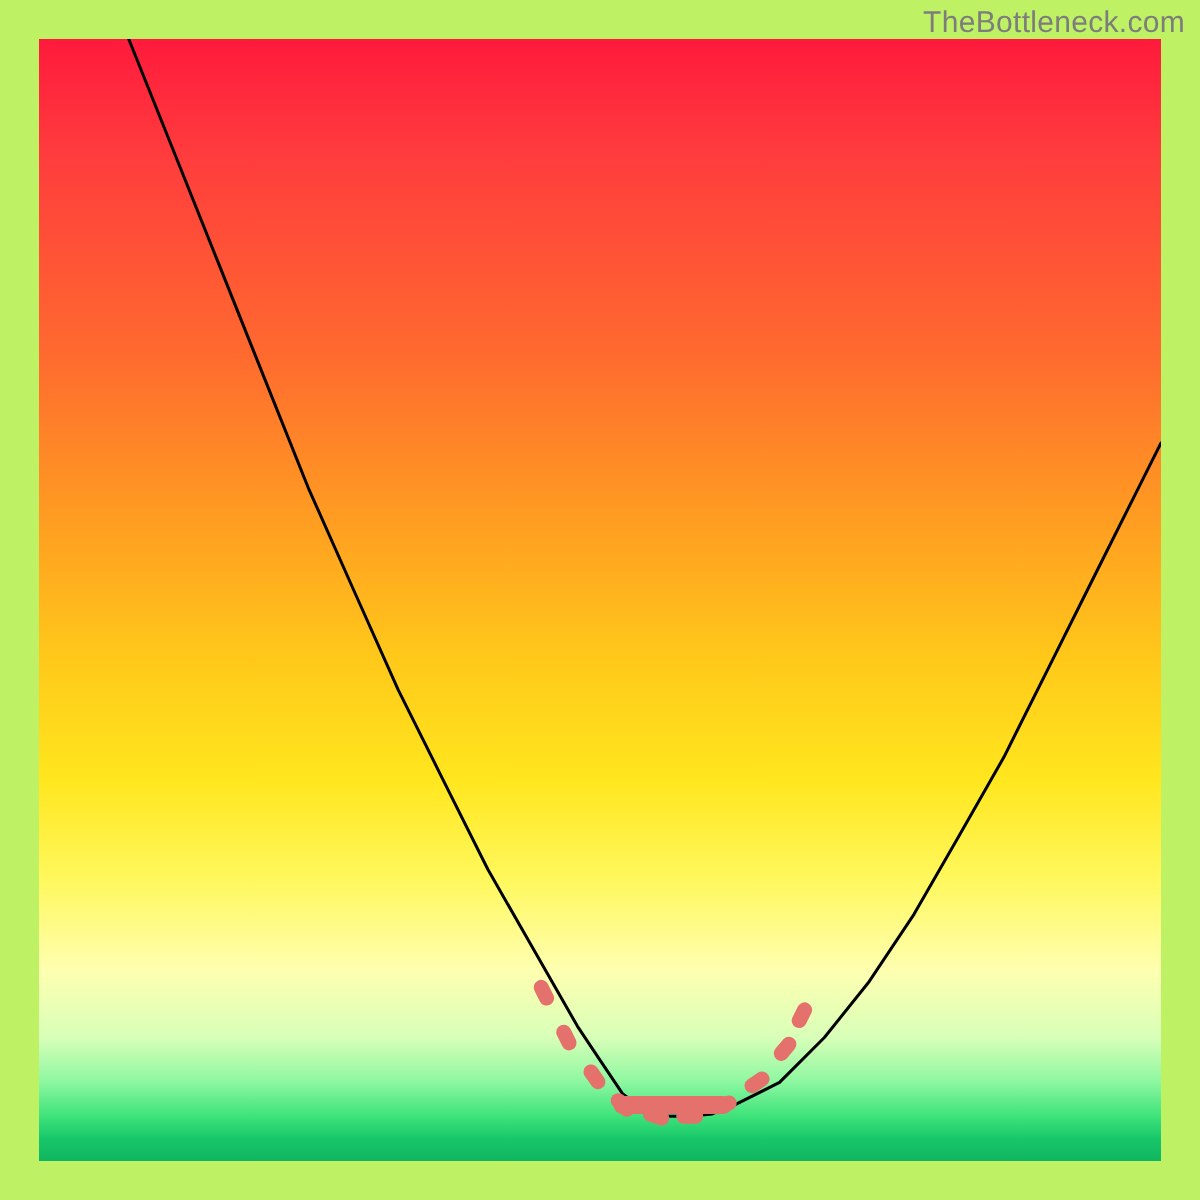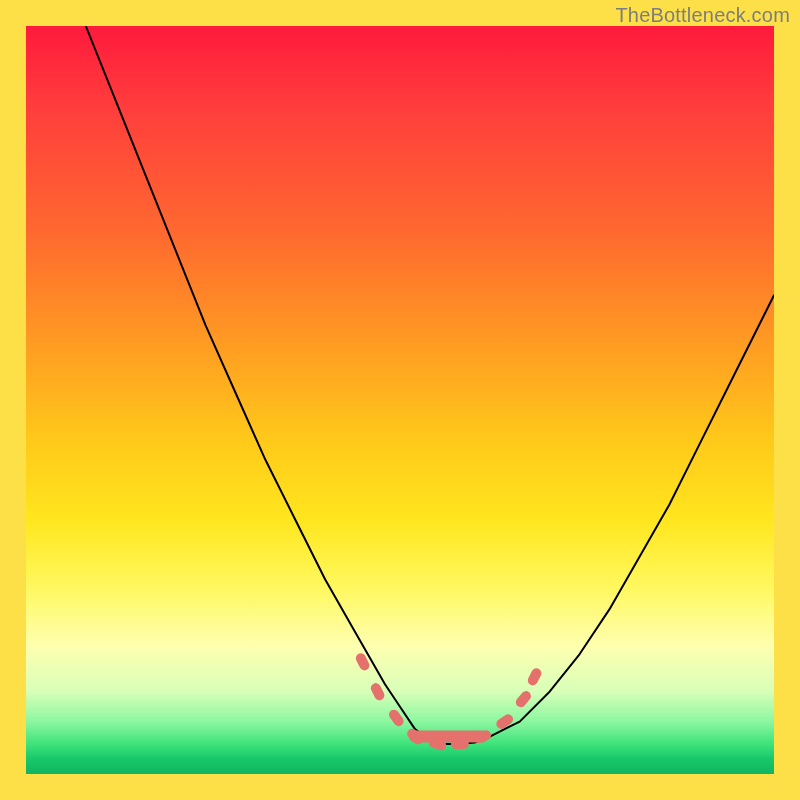--- a/index.html
+++ b/index.html
@@ -7,21 +7,21 @@
     padding: 0;
     width: 800px;
     height: 800px;
     overflow: hidden;
     background: #000;
     font-family: Arial, Helvetica, sans-serif;
   }
   .frame {
     position: absolute;
     inset: 0;
-    background: #fde047;
+    background: #bef264;
   }
   .plot-area {
     position: absolute;
     left: 26px;
     top: 26px;
     width: 748px;
     height: 748px;
     overflow: hidden;
   }
   .gradient {

